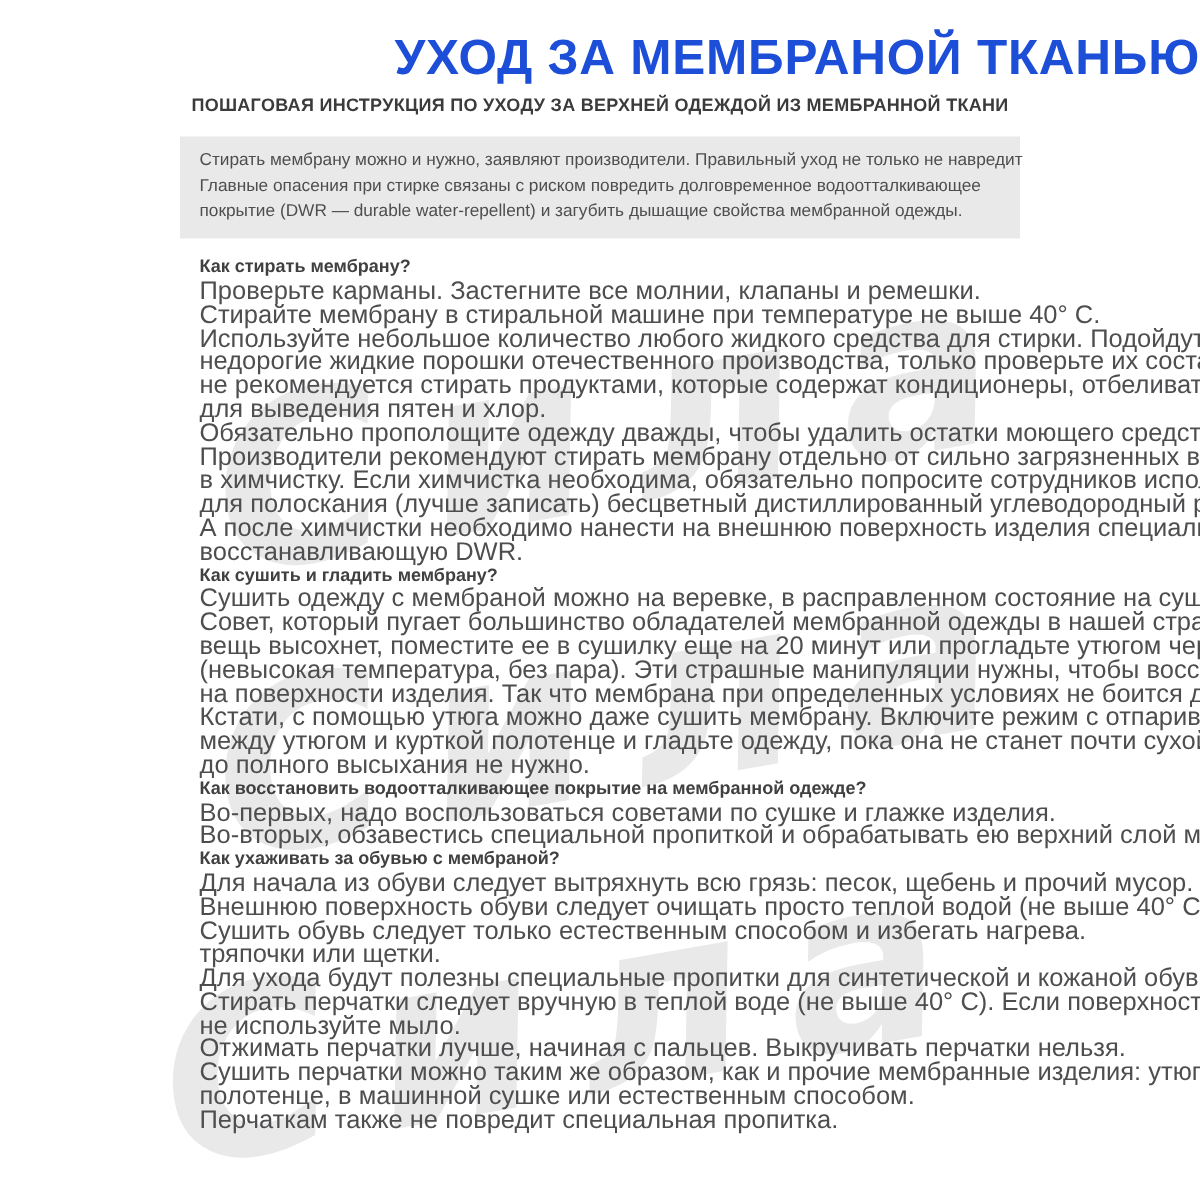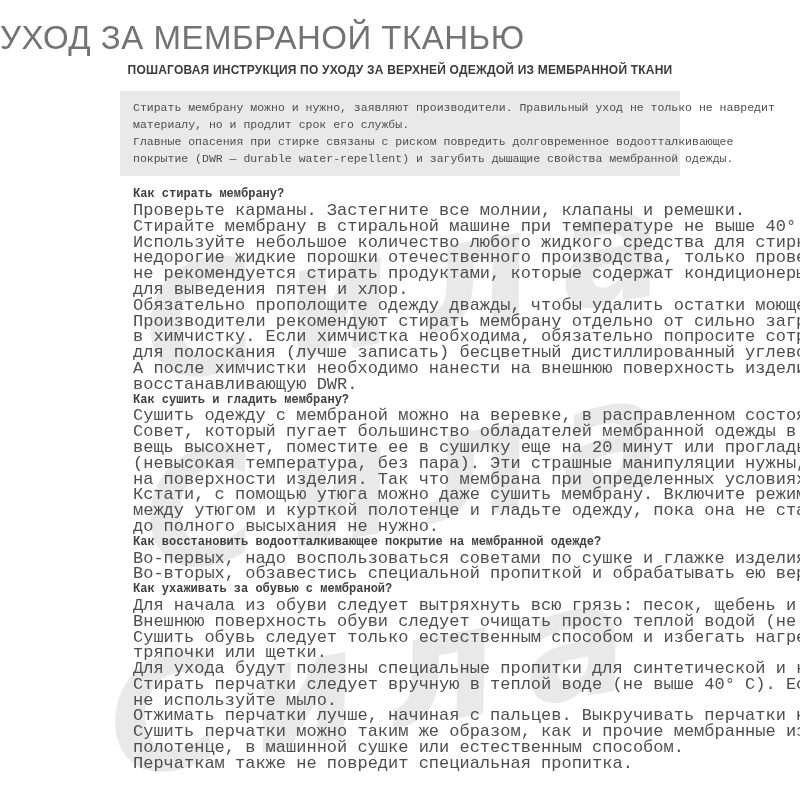--- a/index.html
+++ b/index.html
@@ -33,40 +33,39 @@
     white-space: nowrap;
     line-height: 1;
   }
   .wm-1 { left: 140px; top: 205px; }
   .wm-2 { left: 140px; top: 395px; }
   .wm-3 { left: 105px; top: 600px; }
   
   .content-layer { position: relative; z-index: 1; }
   .title {
     margin-top: 21px;
-    text-align: left;
+    text-align: right;
     font-size: 33px;
-    font-weight: normal;
+    font-weight: bold;
     letter-spacing: 0.5px;
-    color: #737373;
+    color: #1d4ed8;
     line-height: 1.0;
   }
   .subtitle {
     margin-top: 10px;
     text-align: center;
     font-size: 12px;
     font-weight: bold;
     letter-spacing: 0.2px;
     color: #3b3b3d;
     line-height: 1.1;
   }
   .content {
     width: 560px;
     margin: 14px auto 0 auto;
-    font-family: Liberation Mono, monospace;
   }
   .intro-box {
     background: #e9e9e9;
     padding: 8px 13px 9px 13px;
   }
   .intro-line {
     font-size: 11.5px;
     line-height: 17px;
     color: #4e4e50;
     white-space: nowrap;
@@ -100,21 +99,20 @@
     <div class="watermark wm-3">Сила</div>
   </div>
 
   <div class="content-layer">
     <div class="title">УХОД ЗА МЕМБРАНОЙ ТКАНЬЮ</div>
     <div class="subtitle">ПОШАГОВАЯ ИНСТРУКЦИЯ ПО УХОДУ ЗА ВЕРХНЕЙ ОДЕЖДОЙ ИЗ МЕМБРАННОЙ ТКАНИ</div>
 
     <div class="content">
       <div class="intro-box">
           <div class="intro-line">Стирать мембрану можно и нужно, заявляют производители. Правильный уход не только не навредит</div>
-          <div class="intro-line">материалу, но и продлит срок его службы.</div>
           <div class="intro-line">Главные опасения при стирке связаны с риском повредить долговременное водоотталкивающее</div>
           <div class="intro-line">покрытие (DWR — durable water-repellent) и загубить дышащие свойства мембранной одежды.</div>
         </div>
       <div class="sections">
           <div class="section-heading">Как стирать мембрану?</div>
           <div class="body-line">Проверьте карманы. Застегните все молнии, клапаны и ремешки.</div>
           <div class="body-line">Стирайте мембрану в стиральной машине при температуре не выше 40° C.</div>
           <div class="body-line">Используйте небольшое количество любого жидкого средства для стирки. Подойдут в том числе</div>
           <div class="body-line">недорогие жидкие порошки отечественного производства, только проверьте их состав. Мембрану</div>
           <div class="body-line">не рекомендуется стирать продуктами, которые содержат кондиционеры, отбеливатели, средства</div>

